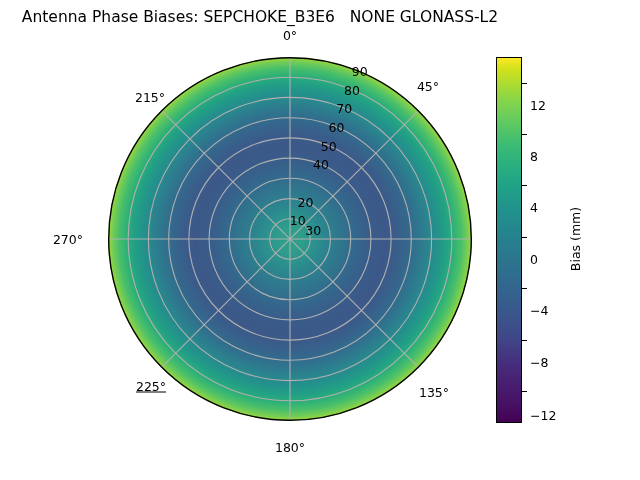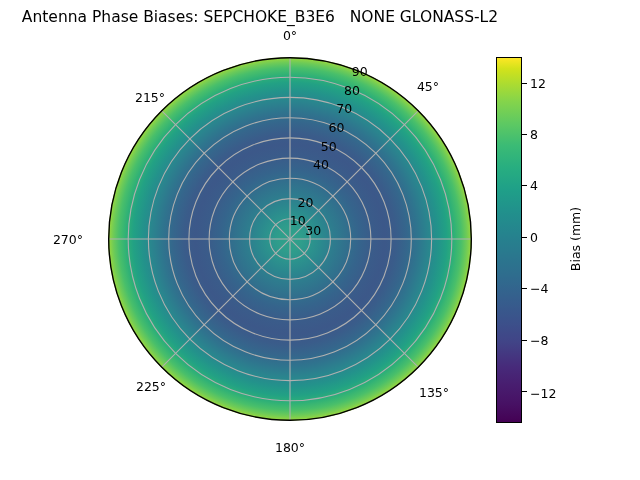--- a/index.html
+++ b/index.html
@@ -37,21 +37,21 @@
     position:absolute;
     font-size:12.5px;
     color:#000;
     white-space:nowrap;
   }
   #ang-0   { left:290px; top:28px;  transform:translate(-50%,0); }
   #ang-45  { left:428px; top:86px;  transform:translate(-50%,-50%); }
   #ang-90  { left:497px; top:239px; transform:translate(0,-50%); }
   #ang-135 { left:434px; top:392px; transform:translate(-50%,-50%); }
   #ang-180 { left:290px; top:447px; transform:translate(-50%,-50%); }
-  #ang-225 { left:151px; top:386px; transform:translate(-50%,-50%); }
+  #ang-225 { left:151px; top:386px; transform:translate(-50%,-50%);text-decoration:underline; }
   #ang-270 { left:83px;  top:239px; transform:translate(-100%,-50%); }
   #ang-315 { left:150px; top:97px;  transform:translate(-50%,-50%); }
 
   
   .rad-label{
     position:absolute;
     font-size:12.5px;
     color:#000;
     white-space:nowrap;
     transform:translate(-50%,-50%);
@@ -95,20 +95,21 @@
     width:5px; height:1px;
     background:#000;
   }
   .cb-ticklabel{
     position:absolute;
     left:34px;
     font-size:12.5px;
     color:#000;
     white-space:nowrap;
     transform:translate(0,-50%);
+    margin-top:22px;
   }
   #colorbar-label{
     position:absolute;
     left:575px; top:239px;
     font-size:12.5px;
     color:#000;
     white-space:nowrap;
     transform-origin:center center;
     transform:translate(-50%,-50%) rotate(-90deg);
   }

